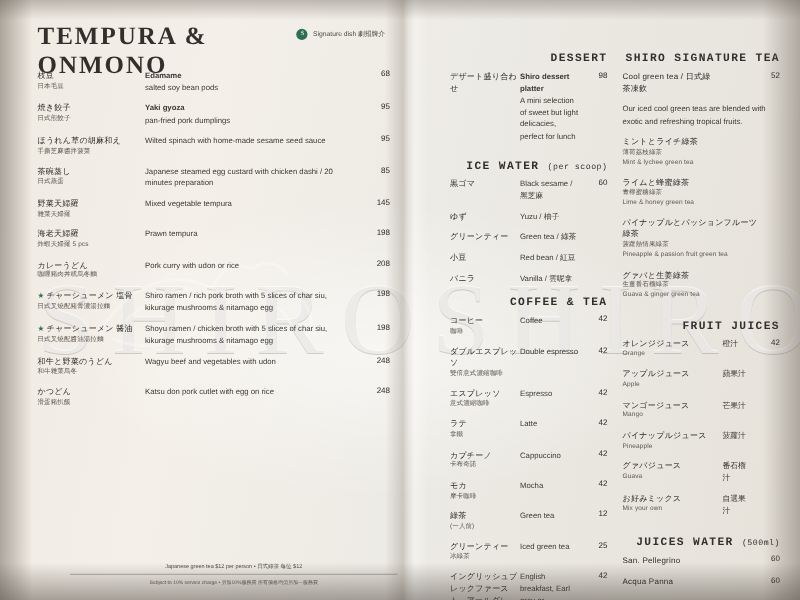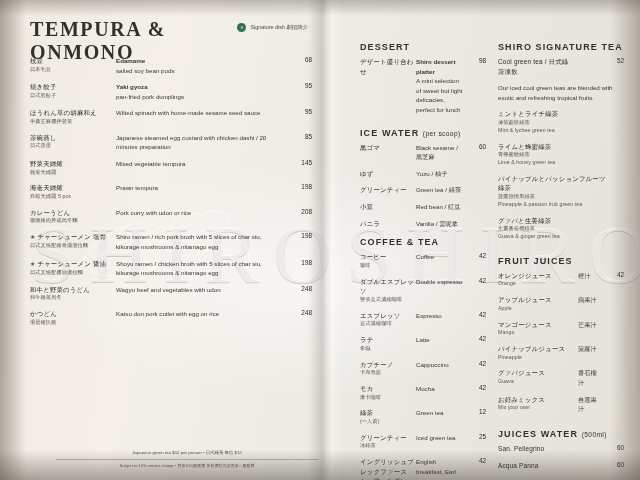--- a/index.html
+++ b/index.html
@@ -55,23 +55,24 @@
   .title-row{position:absolute;top:18px;left:8px;right:4px;display:flex;align-items:flex-start;justify-content:space-between;}
   .sig-note{display:flex;align-items:center;gap:4px;font-size:5.4px;color:#4d4944;white-space:nowrap;margin-top:5px;}
   .sig-badge{
     width:9px;height:9px;border-radius:50%;
     background:#2f6d54;color:#fff;font-size:5px;
     display:flex;align-items:center;justify-content:center;
     font-family:"Liberation Serif", serif;
   }
 
   .cat{
-    font-family:Liberation Sans, sans-serif;
+    font-family:Liberation Mono, monospace;
     font-size:9px;font-weight:bold;letter-spacing:1.1px;color:#33302c;
     margin:0 0 5px 0;
+    text-align:right;
   }
   .cat .sub{font-weight:normal;font-size:6.6px;letter-spacing:.4px;}
 
   table.items{border-collapse:collapse;width:100%;}
   table.items td{vertical-align:top;padding:0 0 7px 0;}
   .c-name{width:86px;font-size:6.3px;line-height:1.5;color:#2b2824;}
   .c-name .jp{display:block;font-size:6.4px;letter-spacing:.2px;}
   .c-name .jp2{display:block;font-size:5.2px;color:#5a554e;letter-spacing:.1px;}
   .c-desc{font-size:6.2px;line-height:1.55;color:#3a3630;padding-right:8px;}
   .c-desc .d2{display:block;}

